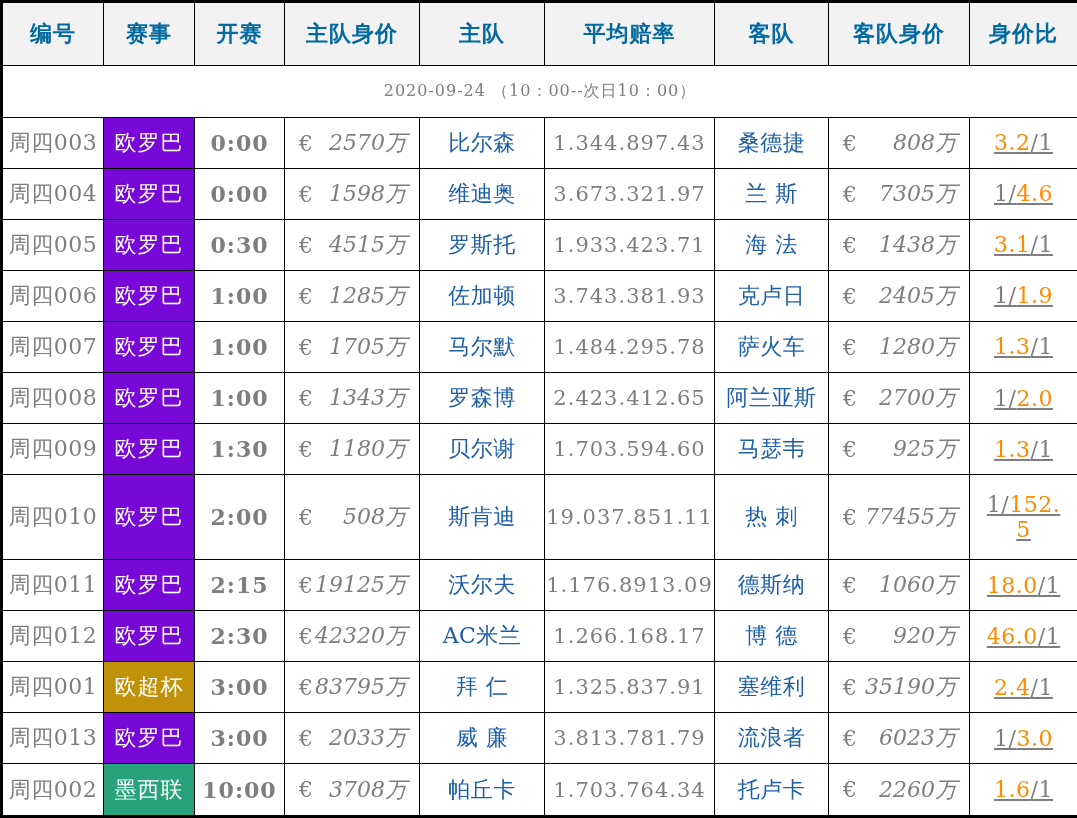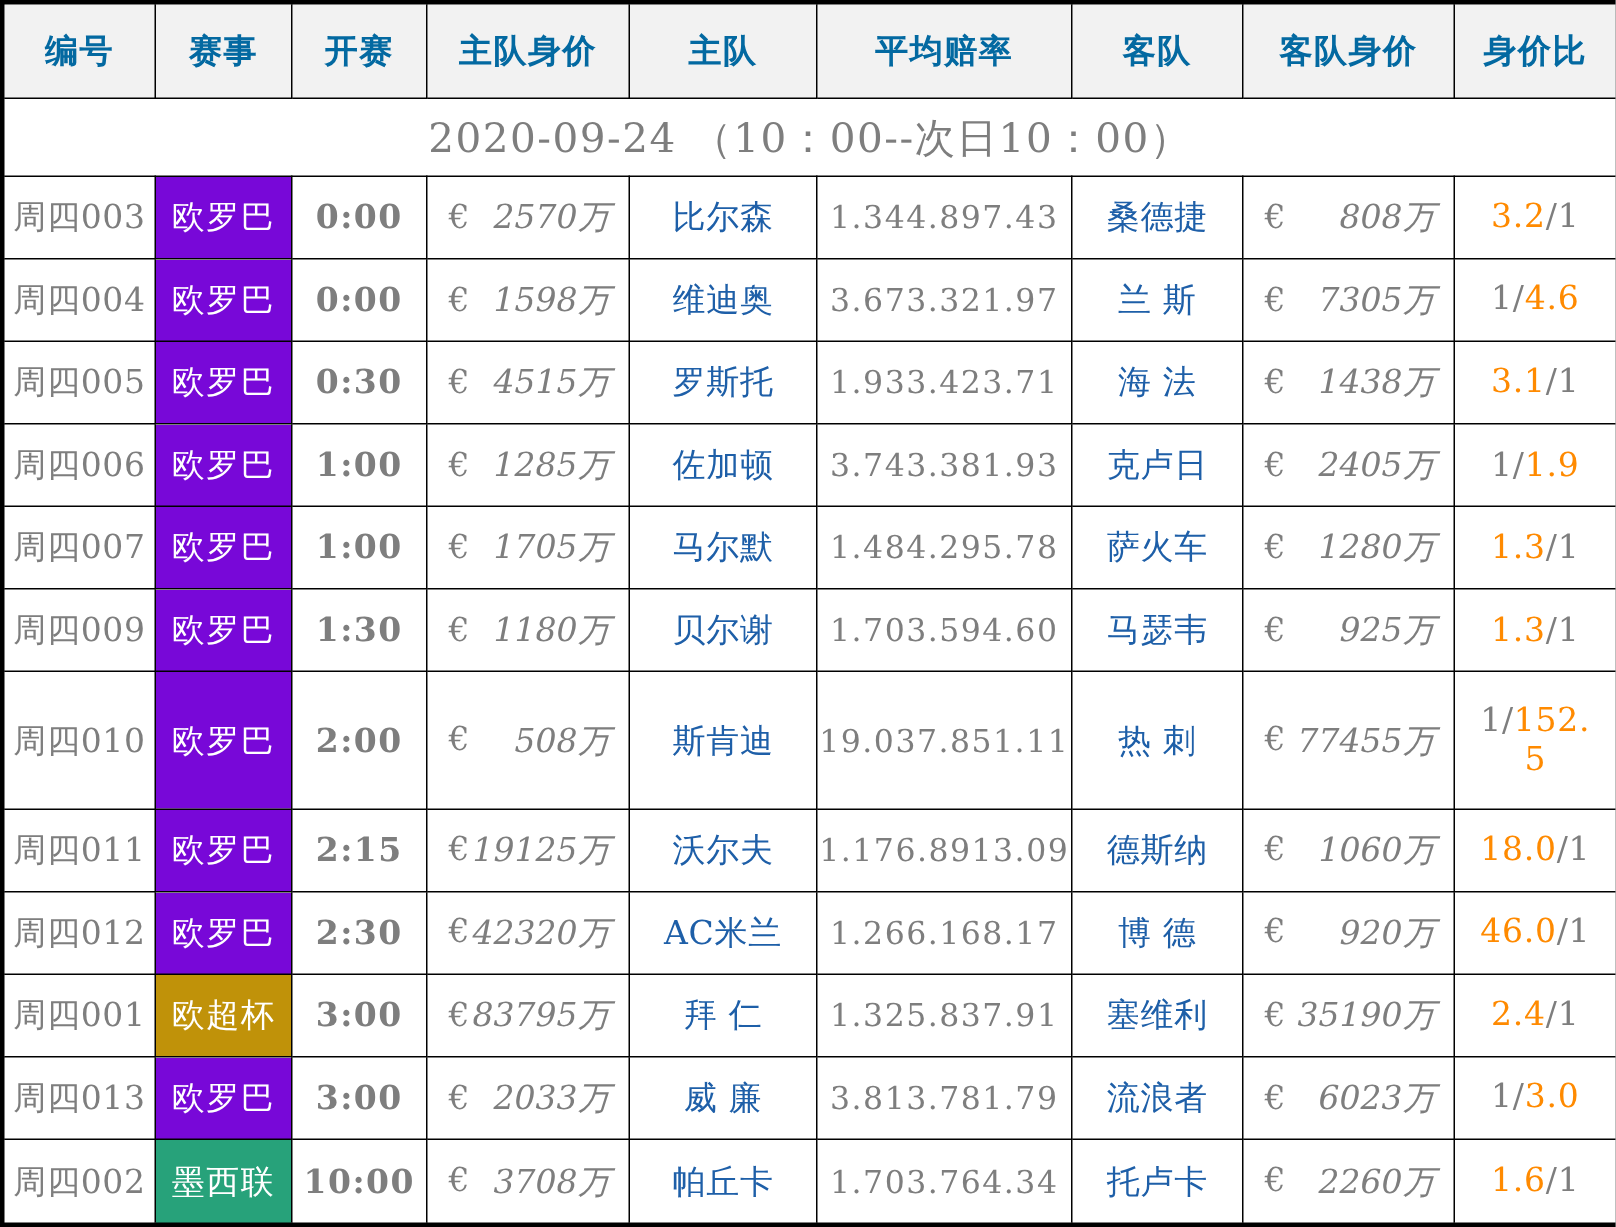--- a/index.html
+++ b/index.html
@@ -36,42 +36,42 @@
   th {
     background: var(--header-bg);
     color: #0369a1;
     font-weight: bold;
     font-size: 22px;
     letter-spacing: 1px;
   }
   tr.date-row { height: 52px; }
   tr.date-row td {
     letter-spacing: 1px;
-    font-size: 27px;
+    font-size: 16px;
   }
   td.cell-id { letter-spacing: 0.5px; }
   td.cell-league {
     color: var(--badge-text);
     font-size: 22px;
     letter-spacing: 1px;
     margin-left: 16px;
   }
   td.cell-time { letter-spacing: 1px; font-weight: bold; }
   td.cell-team { color: var(--team-blue); letter-spacing: 0.5px; }
   td.cell-odds { letter-spacing: 1px; font-size: 21px; }
   .val-wrap {
     display: flex;
     justify-content: space-between;
     align-items: center;
     padding: 0 12px 0 14px;
     height: 100%;
     width: 100%;
   }
   .val-wrap .amt { white-space: nowrap; font-style: italic; }
-  td.cell-ratio { letter-spacing: 0.5px; line-height: 1.15; }
+  td.cell-ratio { letter-spacing: 0.5px; line-height: 1.15; text-decoration: underline; }
   td.cell-ratio .hl { color: var(--hl-orange); }
 </style>
 </head>
 <body>
 
 <table class="odds">
   <colgroup>
     <col style="width:102px">
       <col style="width:91px">
       <col style="width:90px">
@@ -198,20 +198,41 @@
         <td class="cell-team">萨火车</td>
         <td class="cell-awayval">
           <div class="val-wrap">
             <span>€</span>
             <span class="amt">1280万</span>
           </div>
         </td>
         <td class="cell-ratio"><span class="hl">1.3</span><span>/1</span></td>
       </tr>
       <tr>
+        <td class="cell-id">周四008</td>
+        <td class="cell-league" style="background: rgb(120, 8, 216);">欧罗巴</td>
+        <td class="cell-time">1:00</td>
+        <td class="cell-homeval">
+          <div class="val-wrap">
+            <span>€</span>
+            <span class="amt">1343万</span>
+          </div>
+        </td>
+        <td class="cell-team">罗森博</td>
+        <td class="cell-odds">2.423.412.65</td>
+        <td class="cell-team">阿兰亚斯</td>
+        <td class="cell-awayval">
+          <div class="val-wrap">
+            <span>€</span>
+            <span class="amt">2700万</span>
+          </div>
+        </td>
+        <td class="cell-ratio"><span>1/</span><span class="hl">2.0</span></td>
+      </tr>
+      <tr>
         <td class="cell-id">周四009</td>
         <td class="cell-league" style="background: rgb(120, 8, 216);">欧罗巴</td>
         <td class="cell-time">1:30</td>
         <td class="cell-homeval">
           <div class="val-wrap">
             <span>€</span>
             <span class="amt">1180万</span>
           </div>
         </td>
         <td class="cell-team">贝尔谢</td>

